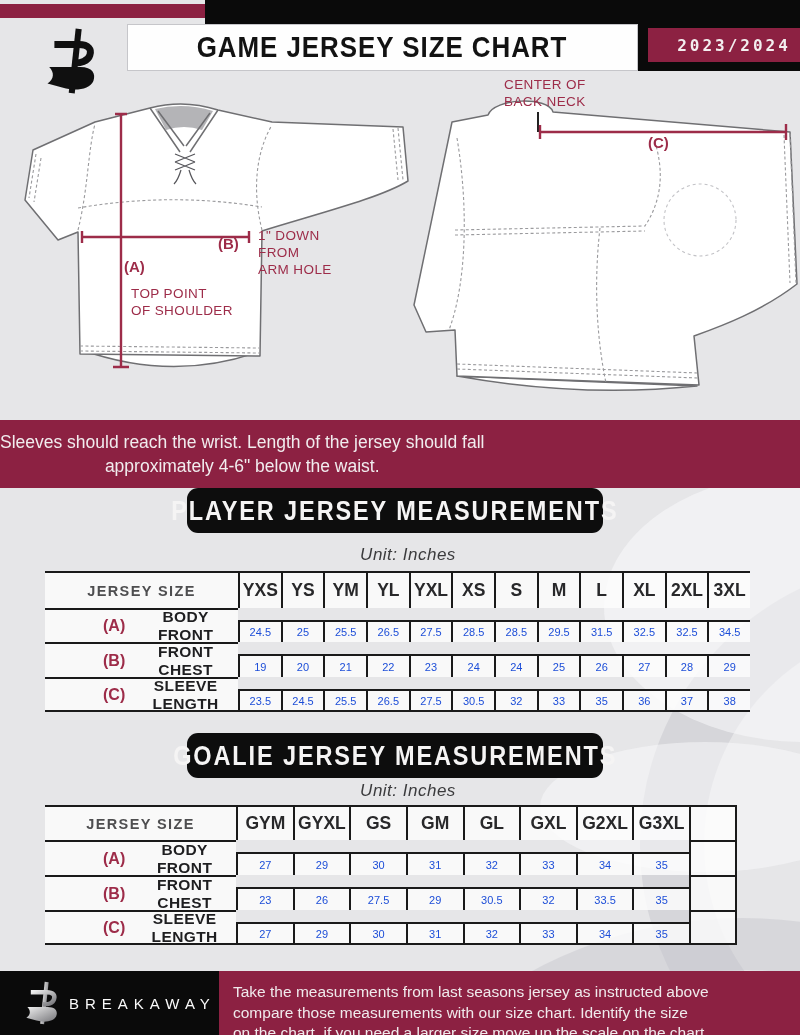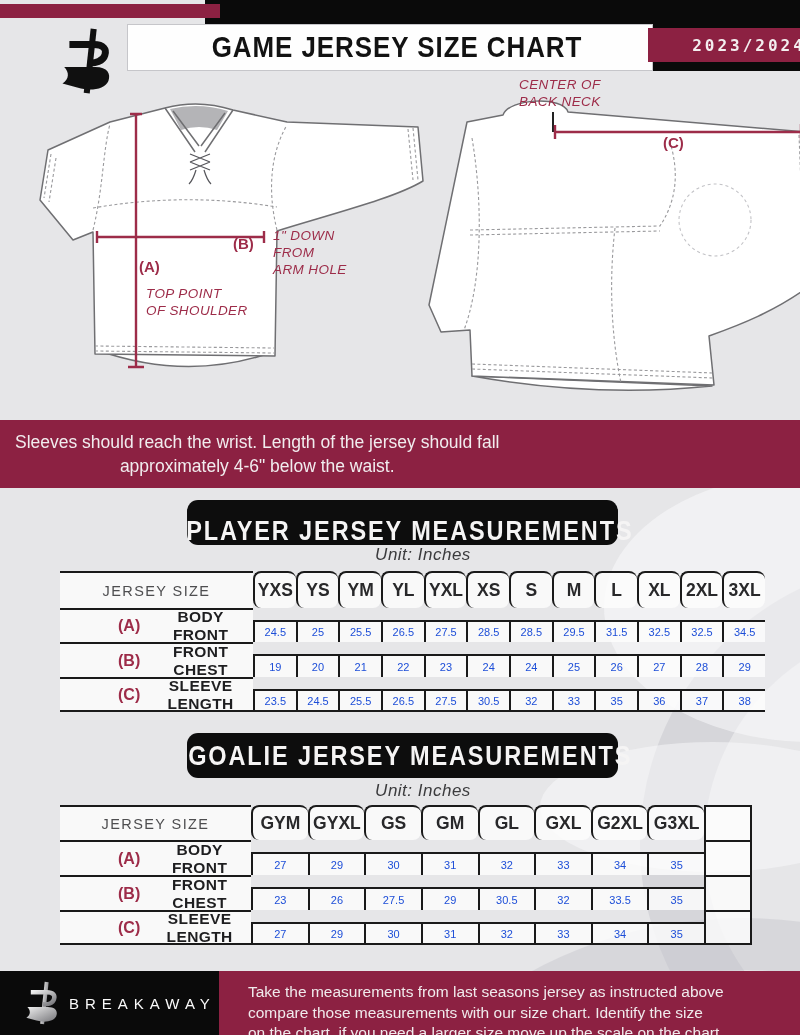--- a/index.html
+++ b/index.html
@@ -1,18 +1,18 @@
 <!DOCTYPE html>
 <html><head>
 <meta charset="utf-8">
 <style>
   html,body{margin:0;padding:0;}
   .page{position:relative;width:800px;height:1035px;background:#E6E6E8;overflow:hidden;
         font-family:"Liberation Sans",sans-serif;}
-  .abs{position:absolute;padding-left:15px;}
+  .abs{position:absolute;}
   .pre{white-space:pre-line;}
 
   
   .ring{position:absolute;border-radius:50%;pointer-events:none;}
   .ring1{left:640px;top:560px;width:440px;height:440px;border:64px solid rgba(190,190,197,0.40);}
   .ring2{left:300px;top:918px;width:780px;height:780px;border:52px solid rgba(198,198,205,0.45);}
   .blob1{left:604px;top:472px;width:400px;height:270px;background:rgba(250,250,252,0.55);border-radius:50%;}
   .blob2{left:540px;top:742px;width:330px;height:130px;background:rgba(249,249,251,0.5);border-radius:50%;}
 
   
@@ -22,21 +22,21 @@
   .title-box{left:127px;top:24px;width:509px;height:45px;background:#FEFEFE;border:1px solid #C6C6CA;
              display:flex;align-items:center;justify-content:center;}
   .title-box span{font-size:27px;font-weight:bold;color:#121212;letter-spacing:1px;
                   transform:scale(0.96,1.08);}
   .season-box{left:648px;top:28px;width:172px;height:34px;background:var(--maroon);
               display:flex;align-items:center;justify-content:center;}
   .season-box span{font-family:"DejaVu Sans Mono","Liberation Mono",monospace;font-weight:bold;
                    color:#F3EEEF;font-size:16px;letter-spacing:3px;}
 
   
-  .ann{color:#9D2C49;font-style:italic;font-size:13.5px;line-height:17px;letter-spacing:0.4px;}
+  .ann{color:#9D2C49;font-size:13.5px;line-height:17px;letter-spacing:0.4px;}
   .mkey{color:#9D2C49;font-weight:bold;font-size:15px;font-style:normal;}
 
   
   .notice{left:0;top:420px;width:800px;height:68px;background:var(--maroon);
           display:flex;align-items:center;justify-content:flex-start;text-align:center;}
   .notice div{color:#F1ECEE;font-size:17.5px;line-height:24px;}
 
   
   .sec-banner{left:187px;width:416px;height:45px;background:#0D0D0D;border-radius:11px;
               display:flex;align-items:center;justify-content:center;}
@@ -45,22 +45,22 @@
   .unit{width:800px;left:8px;text-align:center;font-style:italic;font-size:17px;color:#3B3B3D;
         letter-spacing:0.5px;}
 
   
   .sztable{display:grid;}
   .sztable .c{background:rgba(252,252,253,0.82);border-top:2px solid #1A1A1A;
               display:flex;align-items:center;justify-content:center;}
   .sztable .vl{border-left:2px solid #1A1A1A;}
   .sztable .vr{border-right:2px solid #1A1A1A;}
   .sztable .last{border-bottom:2px solid #1A1A1A;}
-  .sztable .corner{font-size:14.5px;color:#4E4E50;letter-spacing:1.4px;}
-  .sztable .shead{font-size:17.5px;font-weight:bold;color:#28282A;border-radius:8px;}
+  .sztable .corner{font-size:14.5px;color:#4E4E50;letter-spacing:1.4px;font-weight:bold;}
+  .sztable .shead{font-size:17.5px;font-weight:bold;color:#28282A;}
   .sztable .val{font-size:11px;color:#1d4ed8;margin-top:12px;}
   .sztable .rlabel{justify-content:flex-start;padding-left:58px;gap:8px;}
   .sztable .rlabel .k{color:#9D2C49;font-weight:bold;font-size:16px;}
   .sztable .rlabel .t{color:#1E1E20;font-size:15.5px;font-weight:bold;letter-spacing:0.4px;text-align:center;}
 
   
   .footer-black{left:0;top:971px;width:219px;height:64px;background:#0A0A0A;
                 display:flex;align-items:center;gap:11px;padding-left:24px;box-sizing:border-box;}
   .footer-brand{color:#FAFAFA;font-size:15px;font-weight:normal;letter-spacing:6px;}
   .footer-maroon{left:219px;top:971px;width:581px;height:84px;background:var(--maroon);
@@ -152,21 +152,21 @@
 ARM HOLE</div>
   <div class="abs ann pre" style="left:504px;top:76px;">CENTER OF
 BACK NECK</div>
   <div class="abs mkey" style="left:648px;top:134px;">(C)</div>
 
   <div class="abs notice">
     <div class="pre">Sleeves should reach the wrist. Length of the jersey should fall
 approximately 4-6" below the waist.</div>
   </div>
 
-  <div class="abs sec-banner" style="top:500px;align-items:flex-end;">
+  <div class="abs sec-banner" style="top:488px;">
     <span>PLAYER JERSEY MEASUREMENTS</span>
   </div>
   <div class="abs unit" style="top:545px;">Unit: Inches</div>
   <div class="abs sztable" id="player-table" style="left:45px;top:571px;width:705px;grid-template-columns:193px repeat(12,1fr);grid-template-rows:37px 34px 35px 35px;">
       <div class="c corner">JERSEY SIZE</div>
       <div class="c vl shead">YXS</div>
       <div class="c vl shead">YS</div>
       <div class="c vl shead">YM</div>
       <div class="c vl shead">YL</div>
       <div class="c vl shead">YXL</div>

